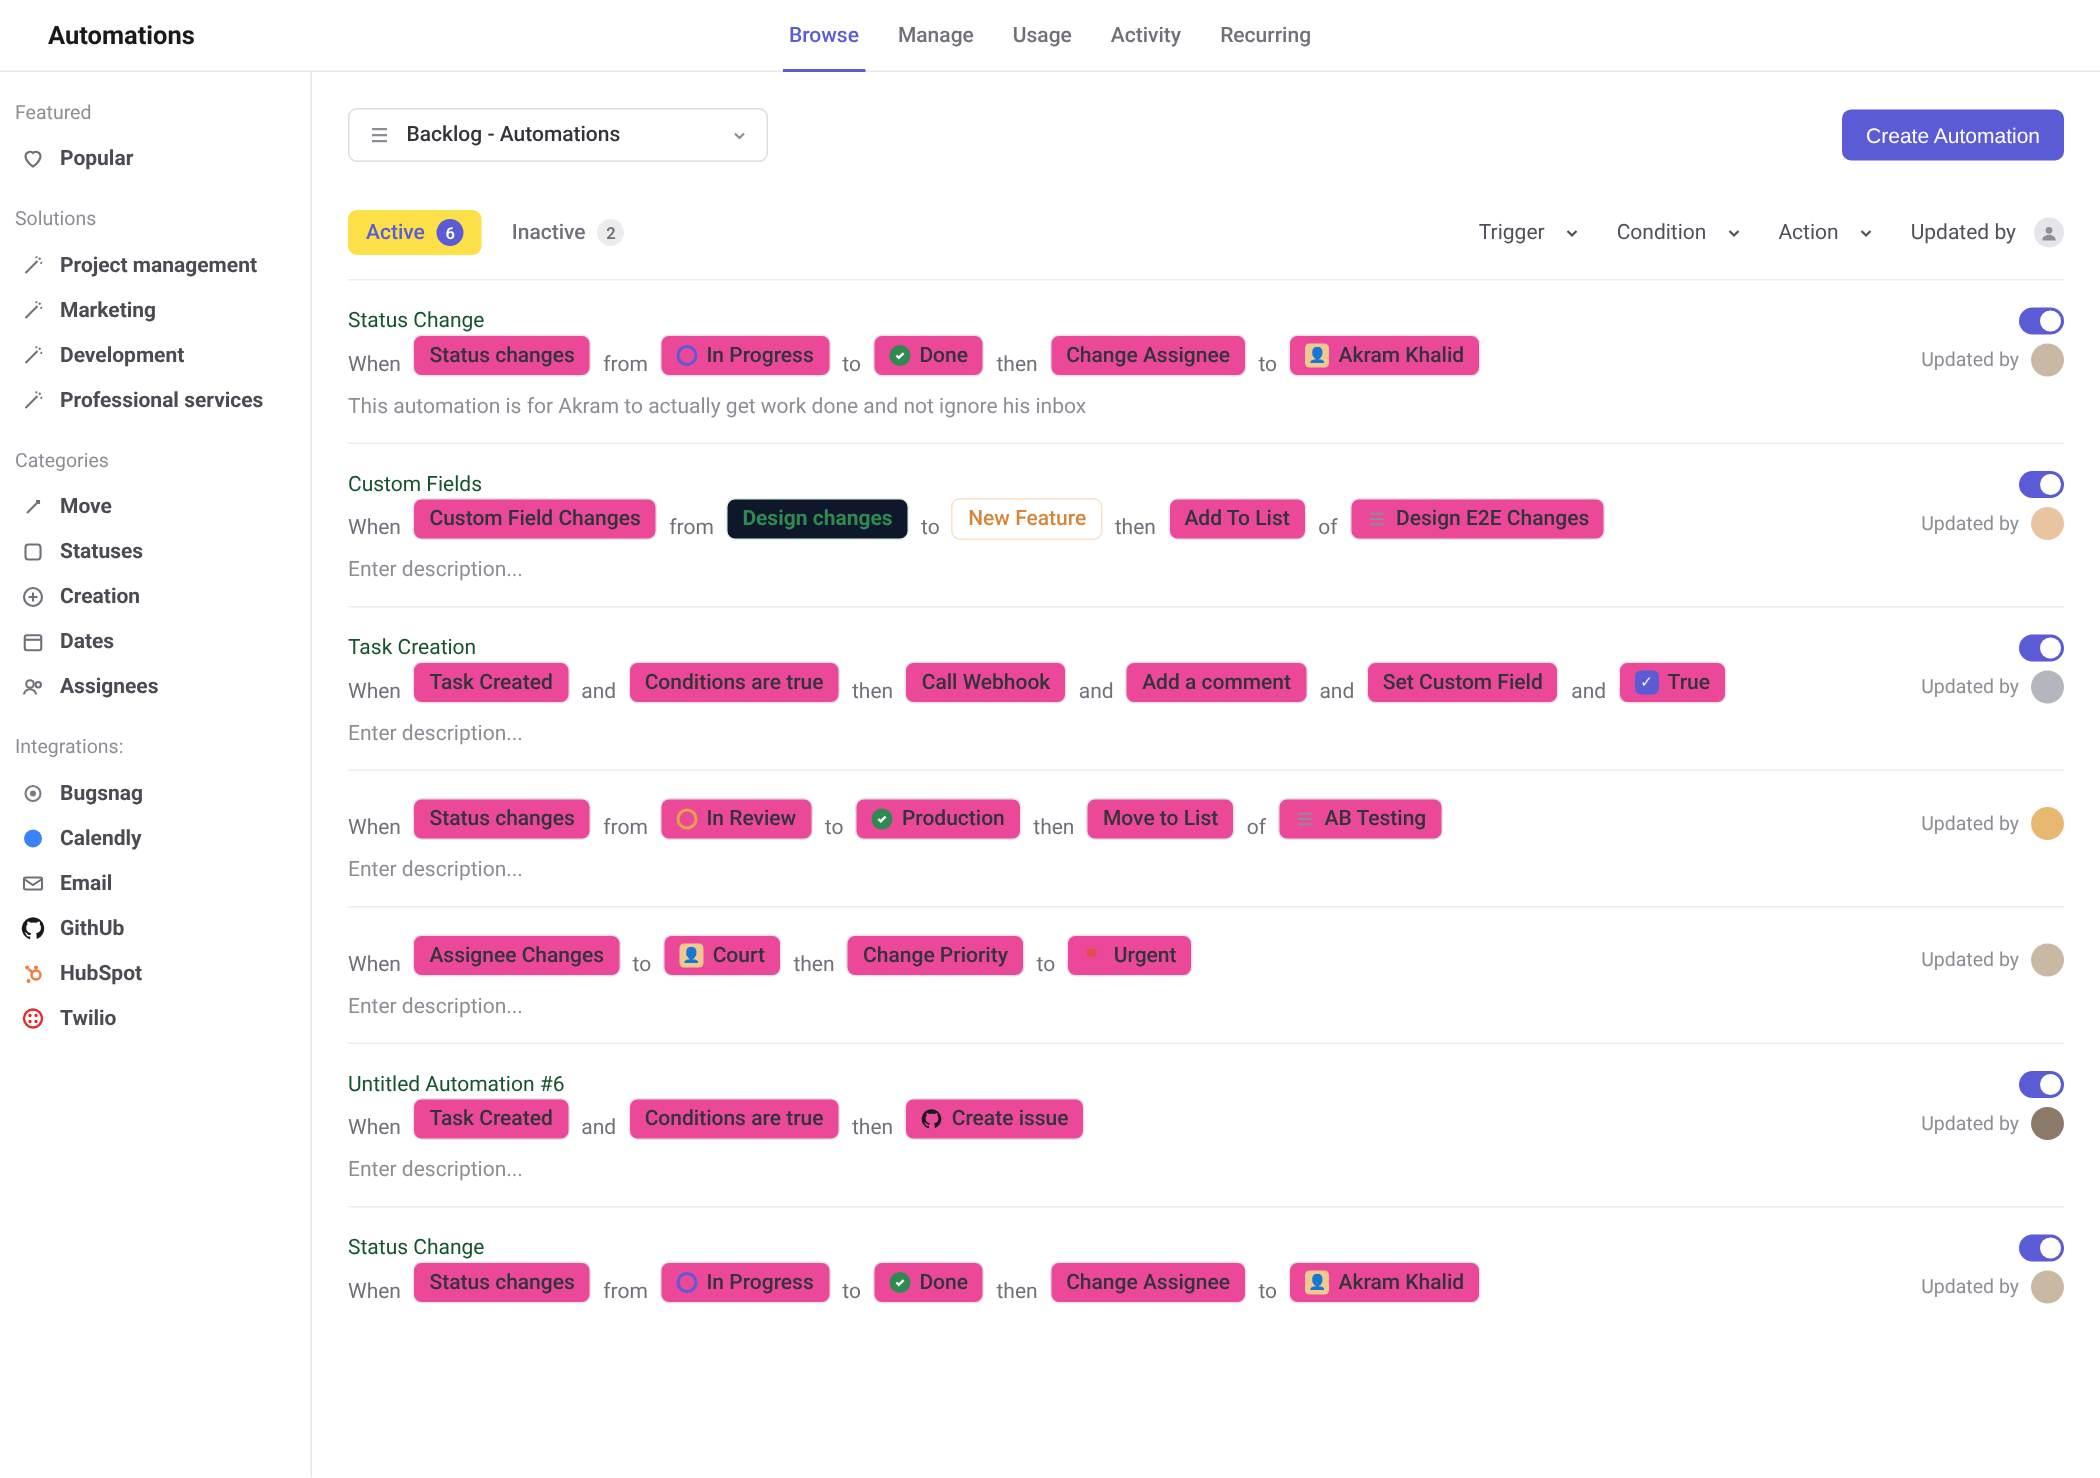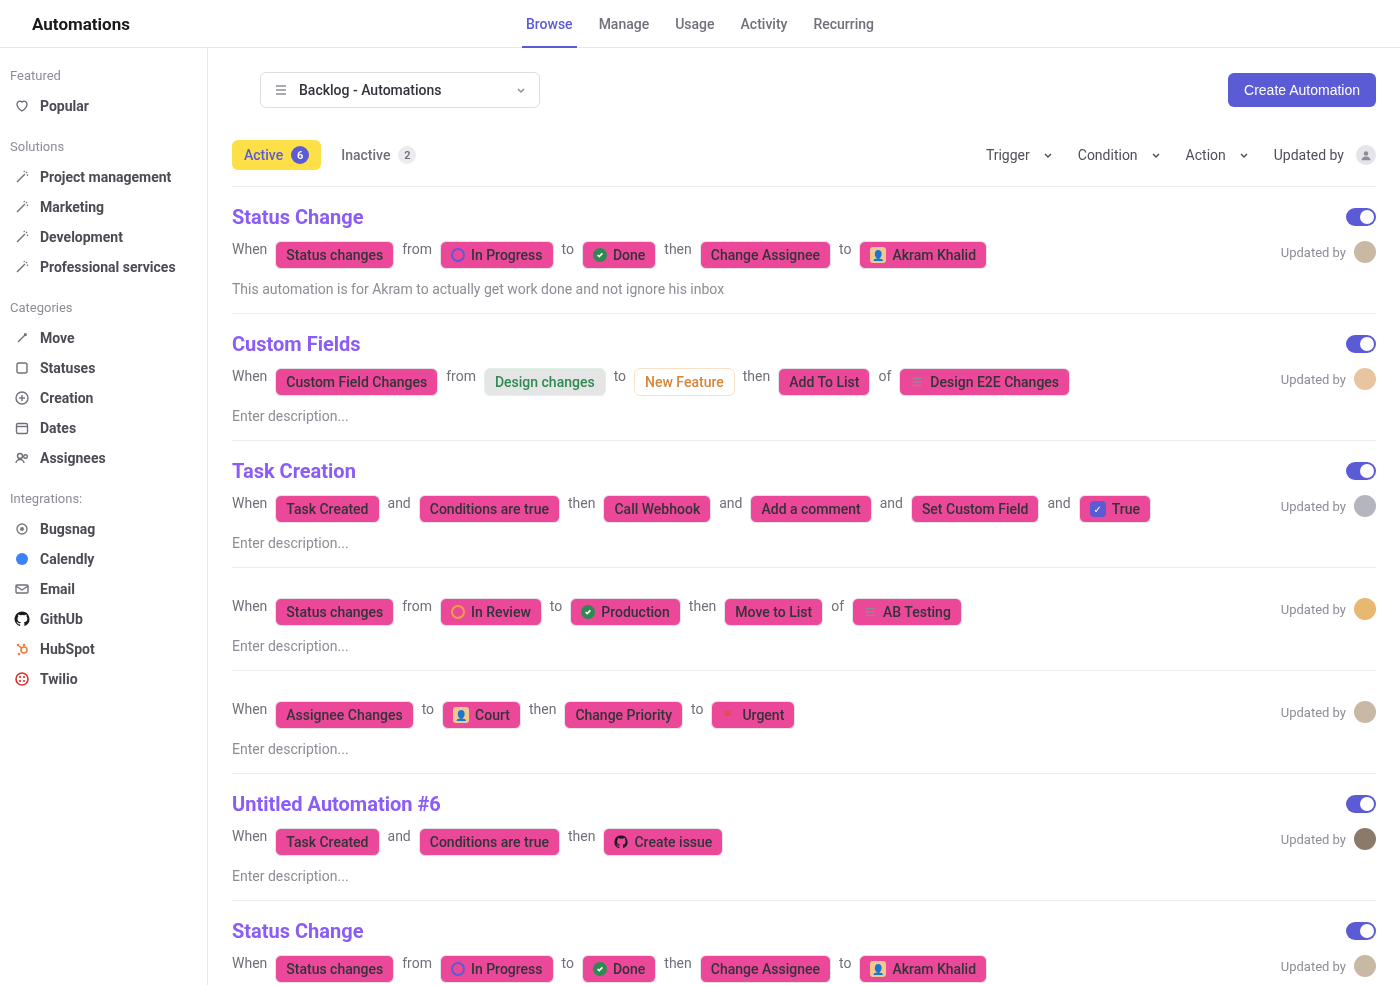--- a/index.html
+++ b/index.html
@@ -13,48 +13,48 @@
 .topnav-item.active::after { content: ""; position: absolute; bottom: 0; left: -4px; right: -4px; height: 2px; background: #5b5bd6; }
 
 .body { display: flex; flex: 1; min-height: 0; }
 .sidebar { width: 208px; border-right: 1px solid #e8e8ec; padding: 20px 10px 10px 10px; overflow-y: auto; }
 .side-heading { font-size: 13px; color: #8d8d96; font-weight: 400; margin: 0 0 8px 0; }
 .side-item { display: flex; align-items: center; gap: 10px; padding: 7px 4px; color: #4b4b53; font-size: 14px; font-weight: 700; cursor: pointer; border-radius: 4px; }
 .side-item .icn { width: 16px; height: 16px; display:flex; align-items:center; justify-content:center; color:#70707a; }
 .side-group { margin-bottom: 18px; }
 
 .main { flex: 1; padding: 24px 24px 12px 24px; overflow-y: auto; }
-.toolbar-row { display: flex; justify-content: space-between; align-items: center; margin-bottom: 32px; margin-left: 28px; }
+.toolbar-row { display: flex; justify-content: space-between; align-items: center; margin-bottom: 32px; }
 .selector { display: flex; align-items: center; gap: 10px; border: 1px solid #ddddde; border-radius: 6px; padding: 9px 12px; min-width: 280px; color: #33333a; font-weight: 500; cursor: pointer; }
 .selector .caret { margin-left: auto; color: #8d8d96; }
 .primary-btn { background: #5b5bd6; color: #fff; border: none; border-radius: 6px; padding: 9px 16px; font-size: 14px; font-weight: 500; cursor: pointer; }
 
 .filters-row { display: flex; align-items: center; margin-bottom: 16px; }
 .tabpill { display: flex; align-items: center; gap: 8px; padding: 6px 12px; border-radius: 6px; font-size: 14px; font-weight: 500; cursor: pointer; margin-right: 8px; }
 .tabpill .cnt { display:inline-flex; align-items:center; justify-content:center; min-width:18px; height:18px; border-radius:9px; font-size:11px; font-weight:600; padding:0 5px; }
 .tabpill.active { background: #fde047; color: #5b5bd6; }
 .tabpill.active .cnt { background:#5b5bd6; color:#fff; }
 .tabpill.inactive { color: #70707a; }
 .tabpill.inactive .cnt { background:#ececef; color:#70707a; }
 .filter-spacer { flex:1; }
 .filter-dd { display:flex; align-items:center; gap:12px; color:#50505a; font-size:14px; margin-left:24px; cursor:pointer; }
 .avatar { width:20px; height:20px; border-radius:50%; display:inline-flex; align-items:center; justify-content:center; font-size:10px; font-weight:600; color:#fff; background:#b0b0b8; }
 .av-big { width:22px; height:22px; }
 
 .auto-item { border-top: 1px solid #ececef; padding: 18px 0 16px 0; }
 .auto-head { display:flex; align-items:center; }
-.auto-title { font-size: 20px; font-weight: 700; color:#8b5cf6; }
+.auto-title { font-size: 14px; font-weight: 400; color:#14532d; }
 .toggle { margin-left:auto; width:30px; height:18px; border-radius:9px; background:#5b5bd6; position:relative; cursor:pointer; }
 .toggle::after { content:""; position:absolute; right:2px; top:2px; width:14px; height:14px; border-radius:50%; background:#fff; }
 
-.rule-row { display:flex; align-items:flex-start; flex-wrap:wrap; gap:8px; margin-top:12px; }
+.rule-row { display:flex; align-items:flex-end; flex-wrap:wrap; gap:8px; }
 .connector { color:#70707a; font-size:14px; }
 .chip { display:inline-flex; align-items:center; gap:6px; border:1px solid #e4e4e8; border-radius:6px; padding:5px 10px; font-size:14px; font-weight:500; color:#33333a; background:#ec4899; }
 .chip .dot { width:14px; height:14px; border-radius:50%; display:inline-flex; align-items:center; justify-content:center; }
-.chip.soft-green { background:#e5e5e5; border-color:#def3e5; color:#2f8a52; }
+.chip.soft-green { background:#0f172a; border-color:#def3e5; color:#2f8a52;font-weight:bold; }
 .chip.soft-orange { background:#fff; border-color:#fae0c7; color:#d6863a; }
 .rule-meta { margin-left:auto; display:flex; align-items:center; gap:8px; color:#8d8d96; font-size:13px; }
 
 .desc { margin-top:12px; color:#8d8d96; font-size:14px; }
 
 svg { display:block; }
 .icn-svg { width:16px; height:16px; }
 .mini-avatar { width:16px; height:16px; border-radius:3px; display:inline-flex; align-items:center; justify-content:center; font-size:10px; background:#f0c98f; }
 .list-icn { color:#8d8d96; }
 .flag { color:#e54d4d; }

